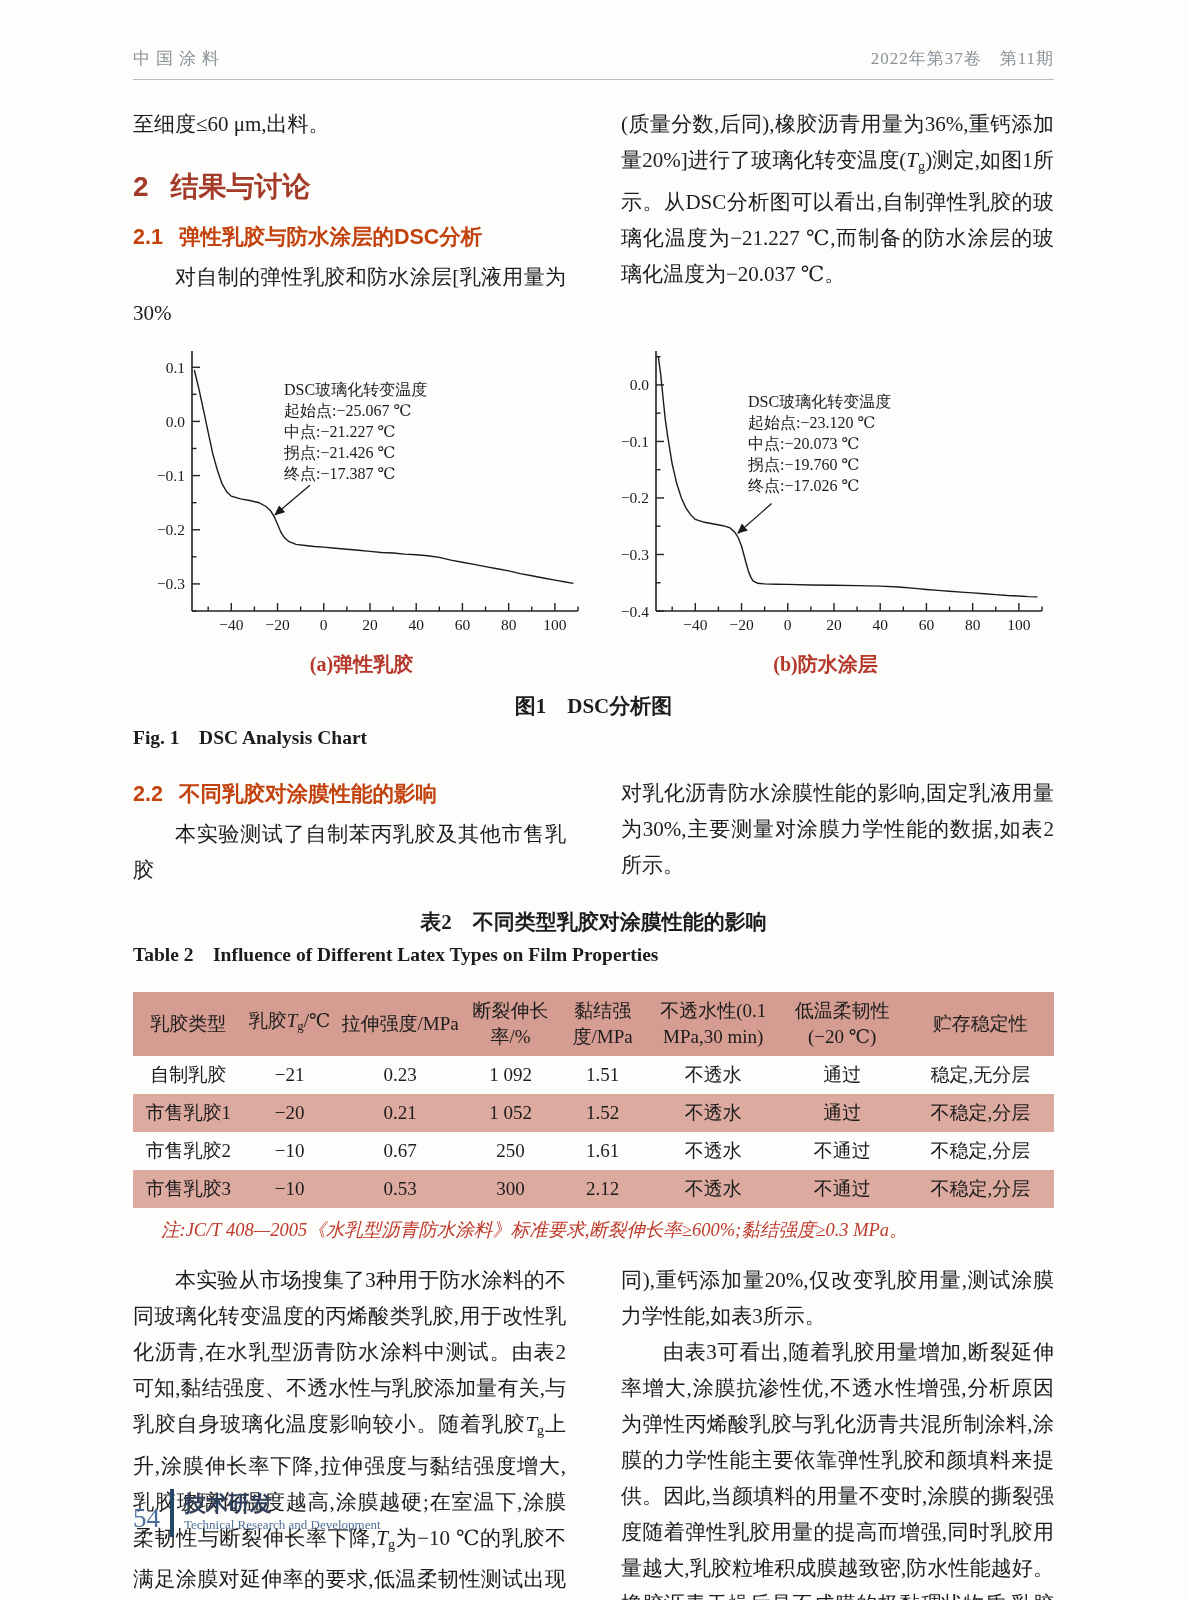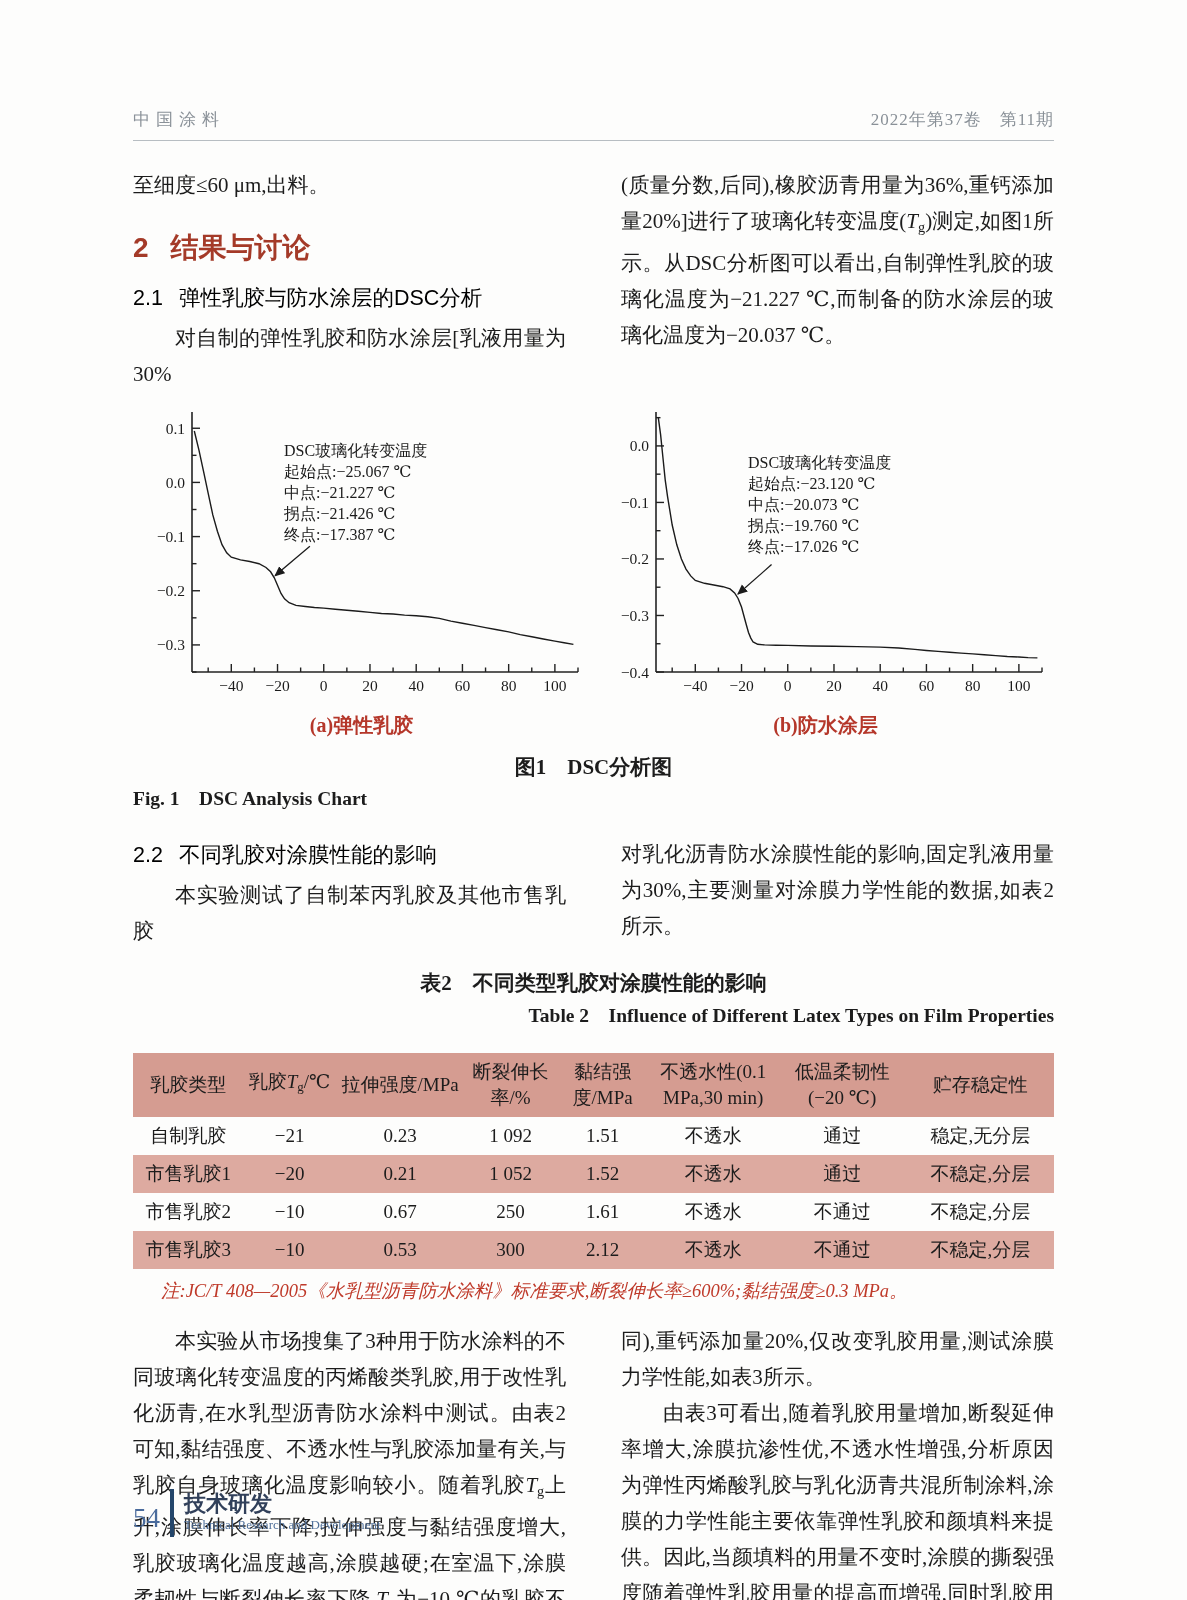--- a/index.html
+++ b/index.html
@@ -6,21 +6,21 @@
   html,body { background:#ffffff; }
   .page {
     width:1187px; height:1600px; background:#fdfdfc; position:relative;
     overflow:hidden; font-family:"Liberation Serif","DejaVu Serif",serif;
     color:#1c1c1c; margin:0 auto;
   }
   .content { margin:0 133px; width:921px; }
 
   
   .pg-header {
-    padding-top:108px; display:flex; justify-content:space-between; align-items:flex-end;
+    padding-top:47px; display:flex; justify-content:space-between; align-items:flex-end;
     border-bottom:1.5px solid #b7bdc2; padding-bottom:9px;
     font-size:17px; color:#8a9198;
   }
   .pg-header .journal { letter-spacing:6px; }
   .pg-header .issue { letter-spacing:1px; }
 
   
   .cols { display:flex; gap:55px; }
   .col { width:433px; }
   p.body-text {
@@ -31,39 +31,39 @@
   i { font-style:italic; }
   sub { font-size:0.68em; vertical-align:-0.25em; }
 
   
   .h-main {
     font-family:"Liberation Sans","DejaVu Sans",sans-serif; font-weight:bold;
     color:#a43a28; font-size:28px; margin:26px 0 4px 0;
   }
   .h-main .h-num { margin-right:22px; }
   .h-sub {
-    font-family:"Liberation Sans","DejaVu Sans",sans-serif; font-weight:normal;
-    color:#000000; font-size:21.5px; margin:16px 0 8px 0;
+    font-family:"Liberation Sans","DejaVu Sans",sans-serif; font-weight:bold;
+    color:#c2410c; font-size:21.5px; margin:16px 0 8px 0;
   }
   .h-sub .h-num { margin-right:16px; }
 
   
   .figure-row { display:flex; justify-content:center; gap:12px; margin-top:14px; }
   .chart-box { width:452px; }
   .chart-sublabel {
     text-align:center; color:#b5372a; font-size:20px; margin-top:2px;
     font-weight:bold;
   }
   .fig-caption-cn { text-align:center; font-weight:bold; font-size:21px; margin-top:14px; white-space:pre-wrap; }
   .fig-caption-en { text-align:left; font-weight:bold; font-size:19.5px; margin-top:4px; white-space:pre-wrap; }
   svg text { font-family:"Liberation Serif","DejaVu Serif",serif; fill:#1b1b1b; }
 
   
   .tbl-title-cn { text-align:center; font-weight:bold; font-size:21px; margin-top:20px; white-space:pre-wrap; }
-  .tbl-title-en { text-align:right; font-weight:bold; font-size:19.5px; margin-top:5px; white-space:pre-wrap; }
+  .tbl-title-en { text-align:left; font-weight:bold; font-size:19.5px; margin-top:5px; white-space:pre-wrap; }
   table.data { width:100%; border-collapse:collapse; margin-top:24px; font-size:19px; }
   table.data th {
     background:#d59c91; font-weight:normal; padding:6px 4px; text-align:center;
     line-height:26px; height:58px;
   }
   table.data td { padding:0 4px; text-align:center; height:38px; }
   table.data tr.alt td { background:#ddaaa0; }
   .tbl-note {
     color:#bf3a2a; font-size:18.5px; margin-top:9px; padding-left:28px;
     font-style:italic; white-space:pre-wrap;

